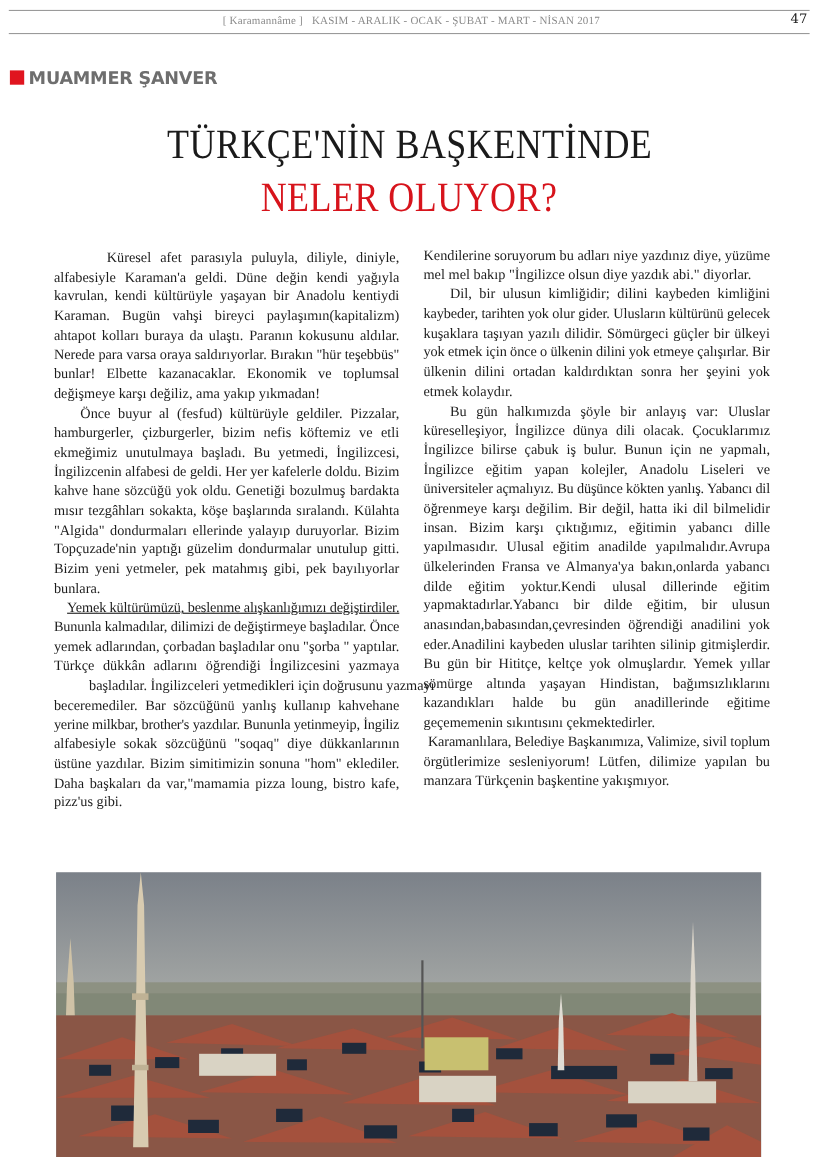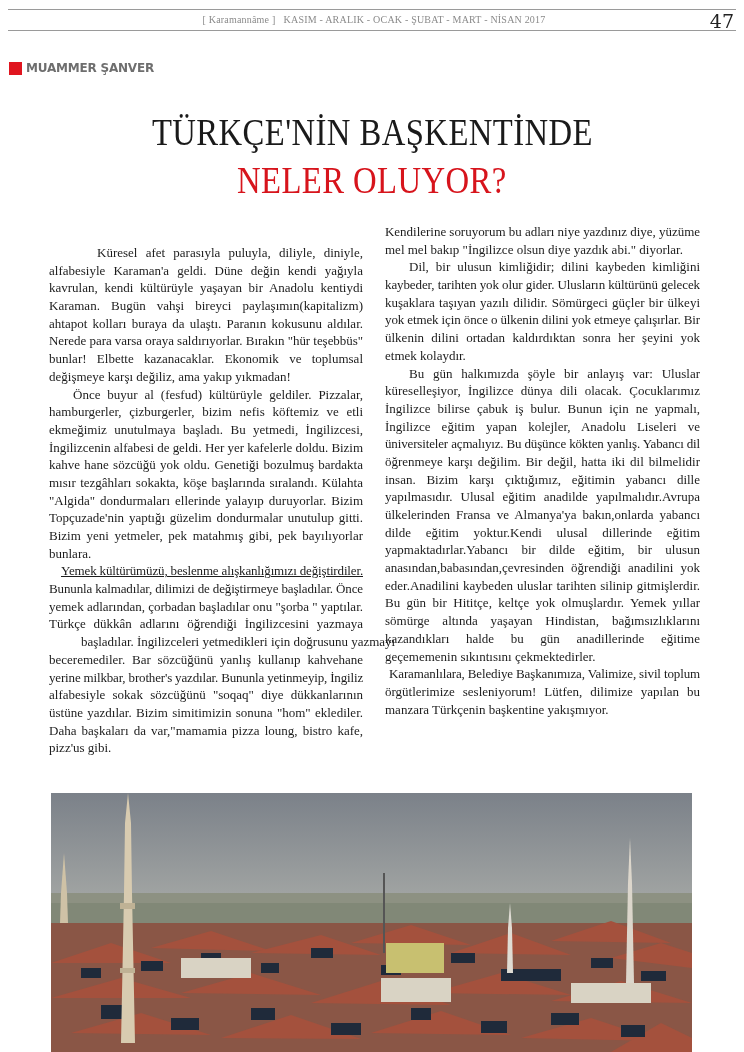--- a/index.html
+++ b/index.html
@@ -1,27 +1,27 @@
 <!DOCTYPE html>
 <html><head>
 <meta charset="utf-8">
 <style>
   html, body { margin: 0; padding: 0; background: #ffffff; }
   body { width: 744px; height: 1052px; position: relative; overflow: hidden; font-family: "Liberation Serif", serif; color: #1a1a1a; }
   .hdr-rule { position: absolute; left: 8px; width: 728px; height: 1px; background: #9a9a9a; }
   .hdr-text { position: absolute; top: 14px; left: 2px; width: 744px; text-align: center; font-family: Liberation Serif, serif; font-size: 10px; letter-spacing: 0.2px; color: #8a8a8a; }
-  .page-num { position: absolute; top: 10px; right: 10px; font-family: "DejaVu Serif", serif; font-size: 19px; color: #222; }
+  .page-num { position: absolute; top: 10px; right: 10px; font-family: "DejaVu Serif", serif; font-size: 12px; color: #222; }
   .author { position: absolute; top: 61px; left: 9px; display: flex; align-items: center; }
   .author-square { width: 13px; height: 13px; background: #e0151f; margin-right: 4px; }
-  .author-name { font-family: "DejaVu Sans", sans-serif; font-weight: bold; font-size: 12px; color: #6e6e6e; letter-spacing: -0.2px; }
+  .author-name { font-family: "DejaVu Sans", sans-serif; font-weight: bold; font-size: 16px; color: #6e6e6e; letter-spacing: -0.2px; }
   .title { position: absolute; top: 112px; left: 0; width: 744px; text-align: center; font-family: "Liberation Serif", serif; line-height: 40px; }
   .title-1 { font-size: 38px; color: #1a1a1a; transform: scaleX(0.86); display: inline-block; letter-spacing: 0.5px; }
   .title-2 { font-size: 38px; color: #d7141c; transform: scaleX(0.86); display: inline-block; letter-spacing: 0.5px; }
   .col { position: absolute; top: 225px; font-size: 13px; line-height: 17.7px; color: #1c1c1c; }
-  .col-left { left: 49px; width: 314px; margin-top: 19px; }
+  .col-left { left: 49px; width: 314px; }
   .col-right { left: 385px; width: 315px; top: 223px; }
   .ln { display: block; text-align: justify; text-align-last: justify; white-space: nowrap; overflow: visible; height: 17.7px; }
   .ln.last { text-align-last: left; }
   .ln.ind1 { padding-left: 48px; }
   .ln.ind2 { padding-left: 24px; }
   .ln.ind3 { padding-left: 12px; text-decoration: underline; }
   .ln.ind4 { padding-left: 4px; }
   .photo { position: absolute; left: 51px; top: 793px; width: 641px; height: 259px; overflow: hidden; background: #8a8f96; }
 </style>
 </head>

